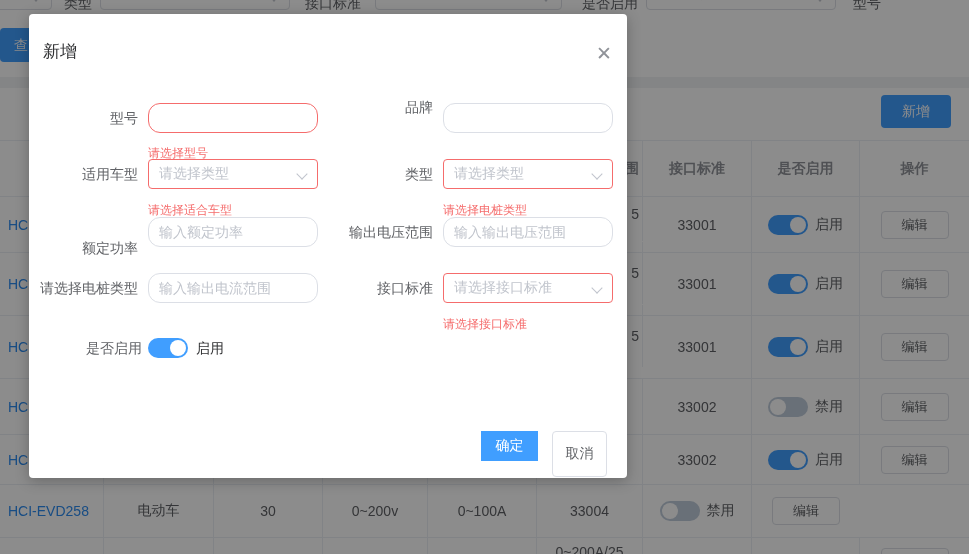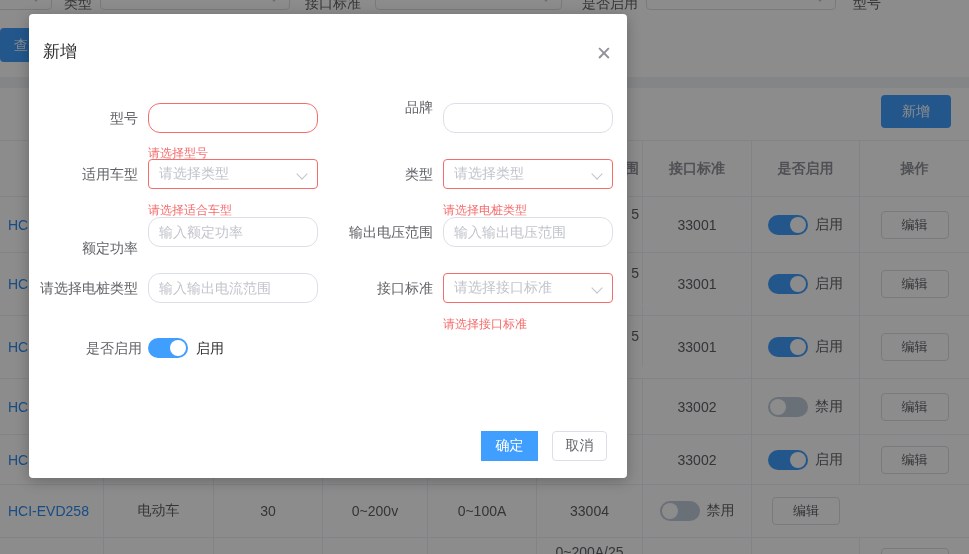--- a/index.html
+++ b/index.html
@@ -57,21 +57,21 @@
   .minput::placeholder{color:#c0c4cc;}
   .msel{position:absolute;width:170px;height:30px;box-sizing:border-box;border:1px solid #dcdfe6;
         border-radius:4px;background:#fff;display:flex;align-items:center;padding:0 26px 0 10px;
         color:#c0c4cc;white-space:nowrap;overflow:hidden;}
   .msel .chev{bottom:10px;}
   .err-b{border-color:#f56c6c !important;}
   .in1{left:119px}.in2{left:414px}
   .merr{position:absolute;font-size:12px;color:#f56c6c;white-space:nowrap;}
   .confirm-btn{position:absolute;left:452px;top:417px;width:57px;height:30px;background:#409eff;
         border:none;border-radius:0;color:#fff;font-size:14px;font-family:inherit;}
-  .cancel-btn{position:absolute;left:523px;top:417px;width:55px;height:30px;background:#fff;
+  .cancel-btn{position:absolute;left:523px;top:417px;width:55px;height:46px;background:#fff;
         border:1px solid #dcdfe6;border-radius:4px;color:#606266;font-size:14px;font-family:inherit;}
 </style>
 </head>
 <body>
 
 <div class="page">
 
   <div class="filter-card">
     <div class="fsel" style="left:-60px;width:112px;">
         <span class="chev"></span>

